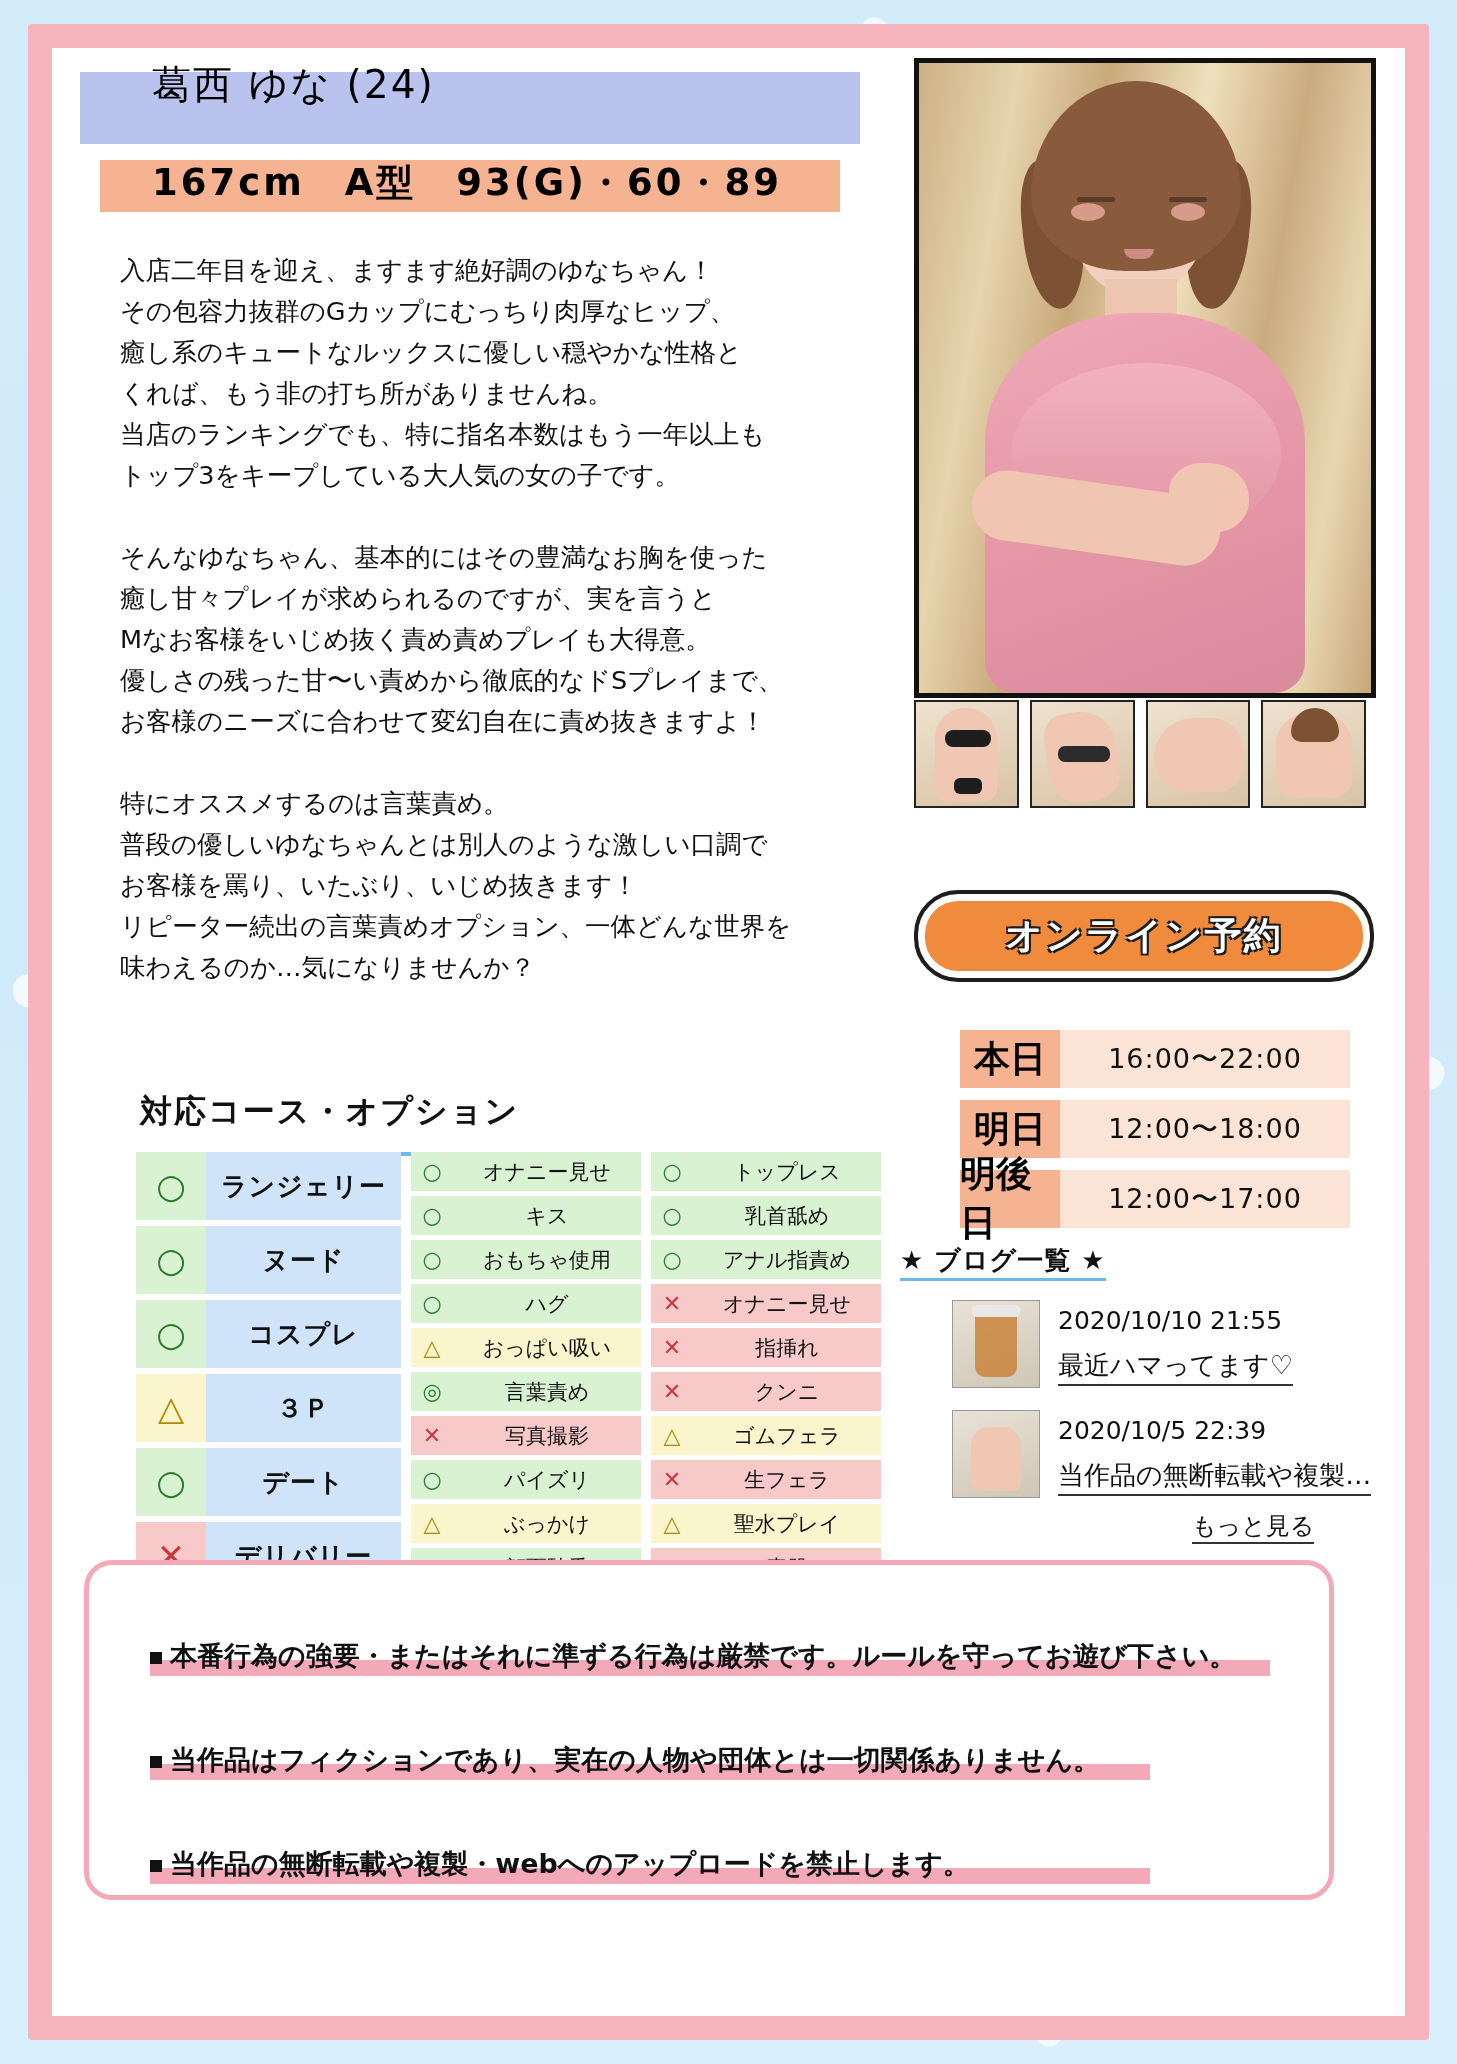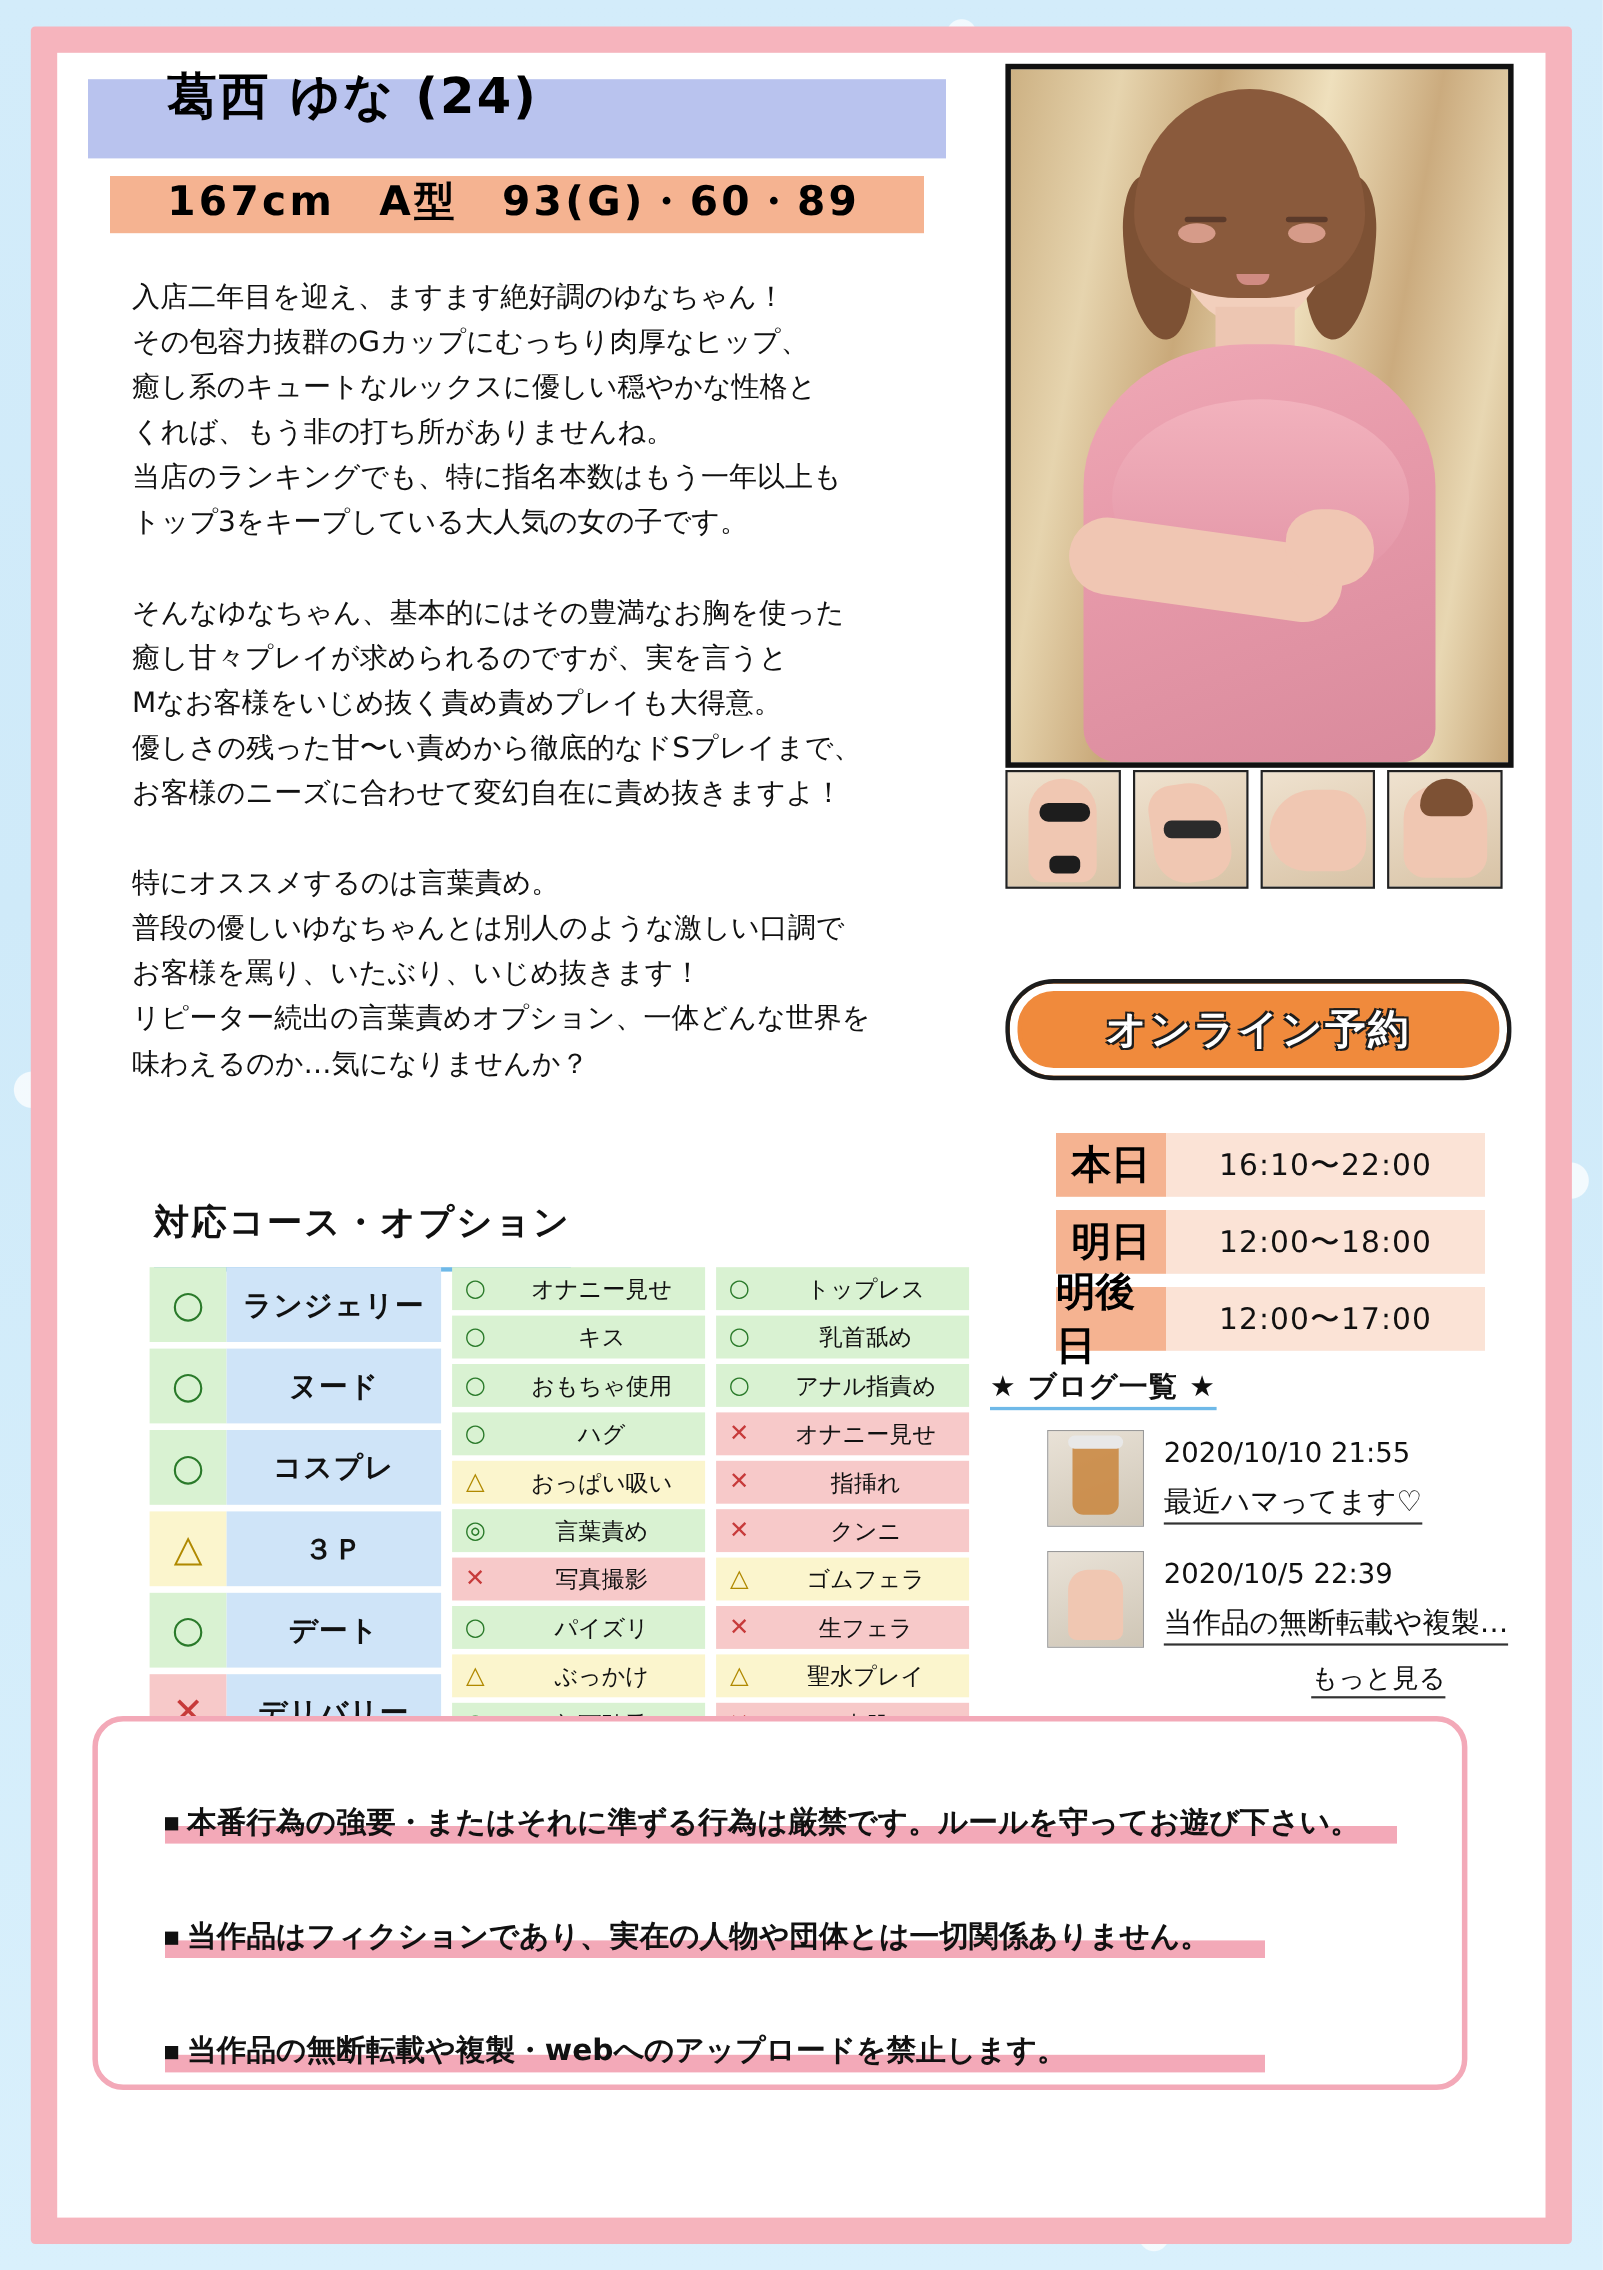--- a/index.html
+++ b/index.html
@@ -43,21 +43,21 @@
     background:#ffffff;
   }
 
   
   .name-bar{
     position:absolute;left:80px;top:72px;width:780px;height:72px;
     background:#b9c3ee;
   }
   .name-text{
     position:absolute;left:152px;top:58px;width:700px;
-    font-size:45px;font-weight:bold;color:#000;
+    font-size:39px;font-weight:normal;color:#000;
     letter-spacing:2px;
     font-family:"DejaVu Sans","Liberation Sans",sans-serif;
   }
   .spec-bar{
     position:absolute;left:100px;top:160px;width:740px;height:52px;
     background:#f5b391;
   }
   .spec-text{
     position:absolute;left:152px;top:158px;width:740px;
     font-size:37px;font-weight:bold;color:#000;letter-spacing:3px;
@@ -283,21 +283,21 @@
       </div>
   </div>
 
   <div class="reserve">
     <span>オンライン予約</span>
   </div>
 
   <div class="sched">
     <div class="sched-row">
       <div class="sched-day">本日</div>
-      <div class="sched-time">16:10〜22:00</div>
+      <div class="sched-time">16:00〜22:00</div>
     </div>
     <div class="sched-row">
       <div class="sched-day">明日</div>
       <div class="sched-time">12:00〜18:00</div>
     </div>
     <div class="sched-row">
       <div class="sched-day">明後日</div>
       <div class="sched-time">12:00〜17:00</div>
     </div>
   </div>

